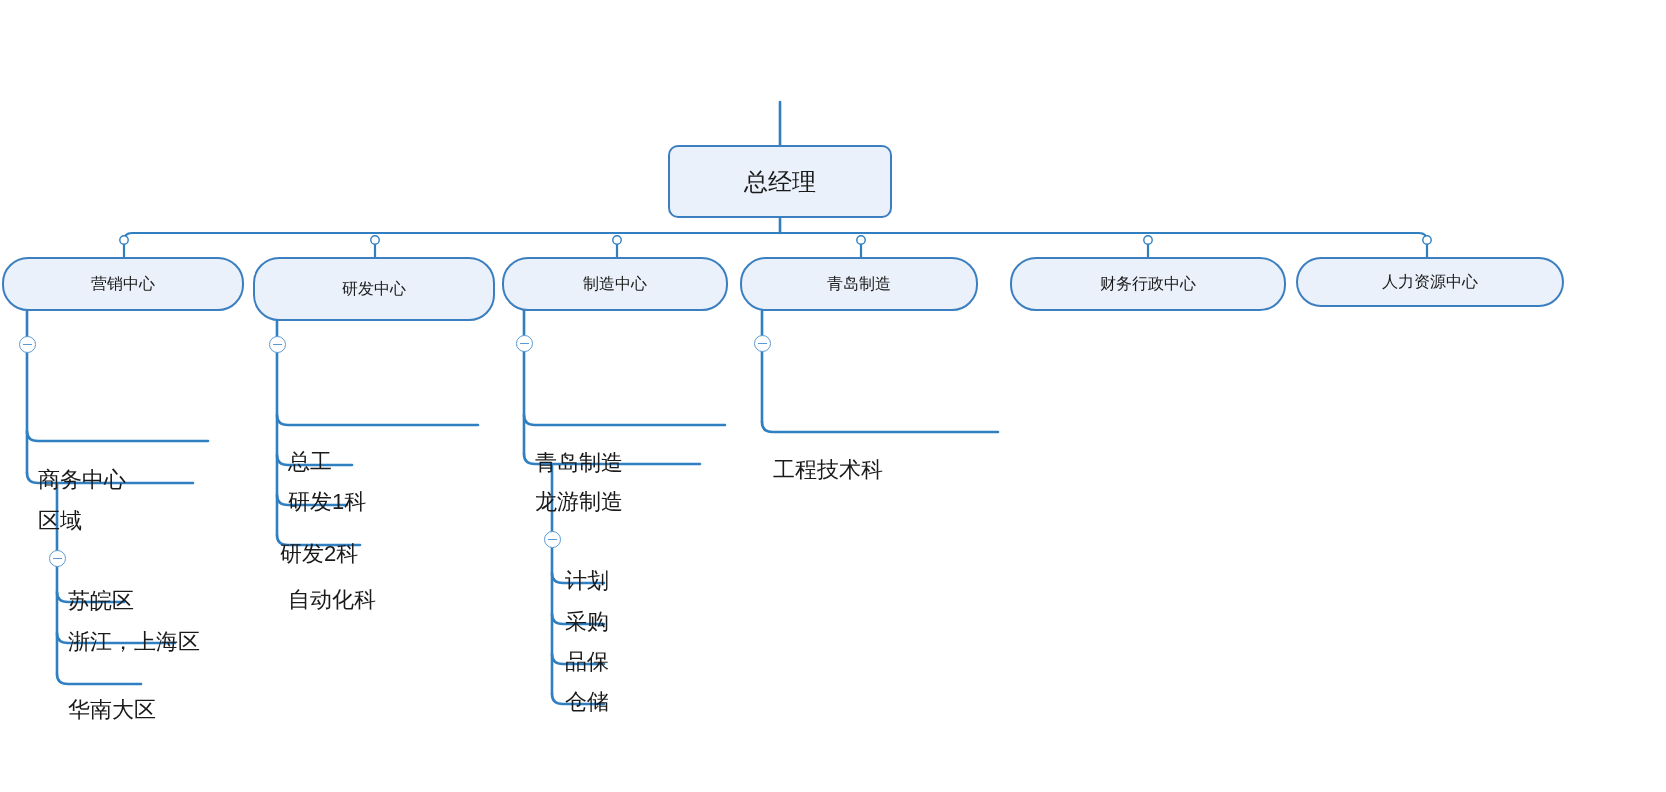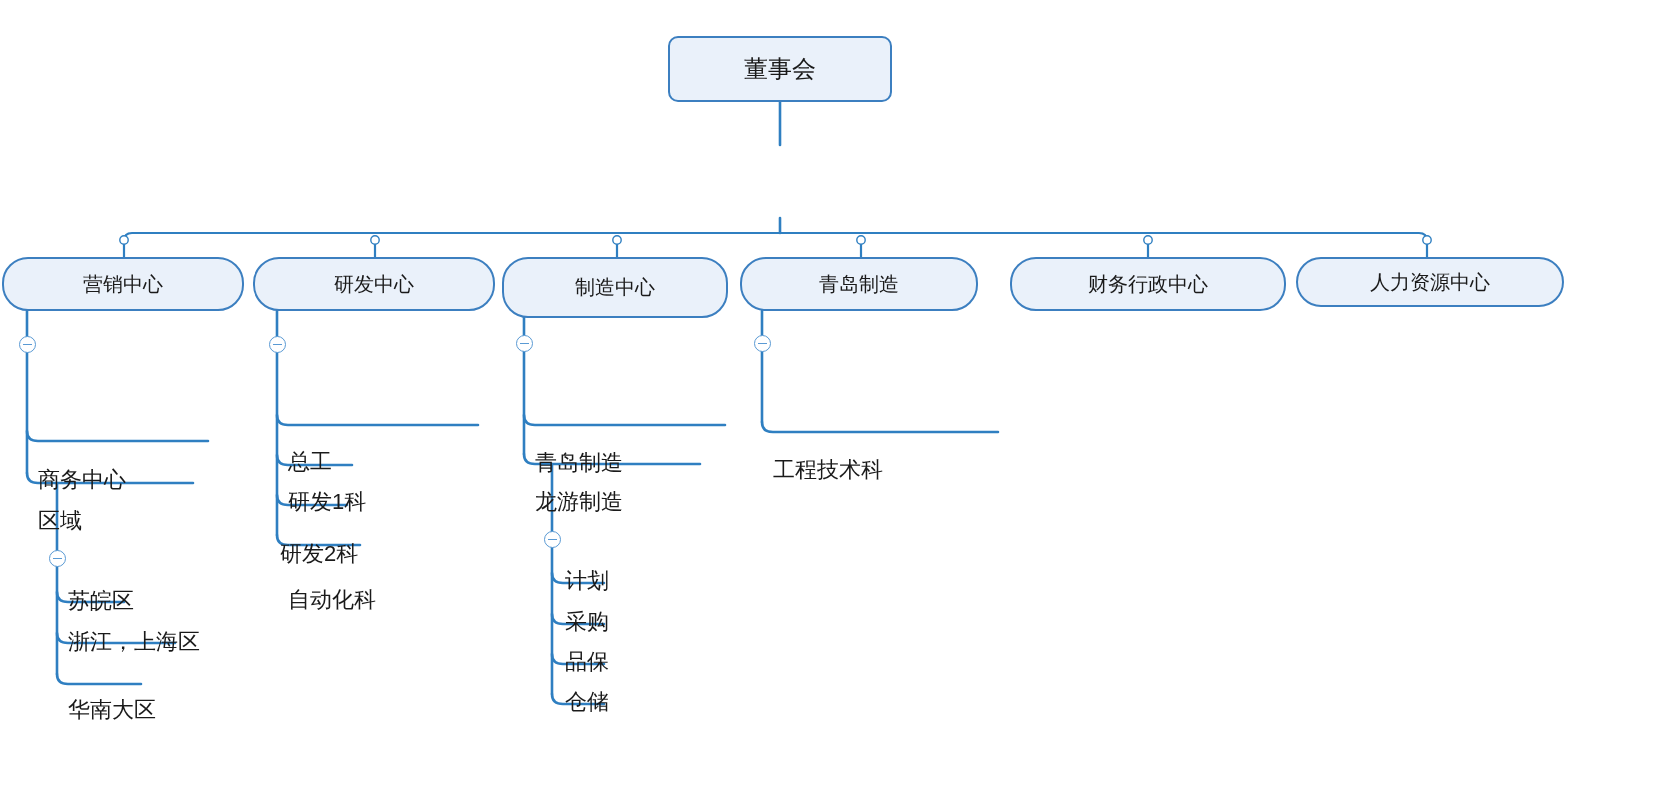--- a/index.html
+++ b/index.html
@@ -4,21 +4,21 @@
 <style>
   html,body{margin:0;padding:0;background:#ffffff;}
   body{width:1666px;height:792px;overflow:hidden;
        font-family:"Liberation Sans","DejaVu Sans",sans-serif;}
   #stage{position:relative;width:1666px;height:792px;background:#fff;}
   svg#wires{position:absolute;left:0;top:0;width:1666px;height:792px;overflow:visible;}
   .node-box{position:absolute;box-sizing:border-box;background:#eaf1fa;
             border:2px solid #3c7fc0;display:flex;align-items:center;
             justify-content:center;color:#1a1a1a;}
   .node-root{border-radius:10px;font-size:24px;}
-  .node-dept{border-radius:26px;font-size:20px;}
+  .node-dept{border-radius:26px;font-size:16px;}
   .leaf{position:absolute;font-size:22px;color:#1a1a1a;white-space:nowrap;
         line-height:1;}
   .collapse{position:absolute;width:17px;height:17px;border-radius:50%;
             background:#fff;border:1.4px solid #5a9ad4;box-sizing:border-box;}
   .collapse i{position:absolute;left:3px;top:7px;width:9px;height:1.6px;
               background:#5a9ad4;display:block;}
 </style>
 </head>
 <body>
 
@@ -57,33 +57,33 @@
       <path d="M 524 454 Q 524 464 535 464 L 700 464" fill="none" stroke="#2f7fc1" stroke-width="2.6" stroke-linecap="round"></path>
       <path d="M 552 464 L 552 694" fill="none" stroke="#2f7fc1" stroke-width="2.6" stroke-linecap="round"></path>
       <path d="M 552 573 Q 552 583 563 583 L 604 583" fill="none" stroke="#2f7fc1" stroke-width="2.6" stroke-linecap="round"></path>
       <path d="M 552 614 Q 552 624 563 624 L 604 624" fill="none" stroke="#2f7fc1" stroke-width="2.6" stroke-linecap="round"></path>
       <path d="M 552 654 Q 552 664 563 664 L 604 664" fill="none" stroke="#2f7fc1" stroke-width="2.6" stroke-linecap="round"></path>
       <path d="M 552 694 Q 552 704 563 704 L 604 704" fill="none" stroke="#2f7fc1" stroke-width="2.6" stroke-linecap="round"></path>
       <path d="M 762 311 L 762 422" fill="none" stroke="#2f7fc1" stroke-width="2.6" stroke-linecap="round"></path>
       <path d="M 762 422 Q 762 432 773 432 L 998 432" fill="none" stroke="#2f7fc1" stroke-width="2.6" stroke-linecap="round"></path>
     </svg>
 
-  <div class="node-box node-root" id="root-box" style="left: 668px; top: 36px; width: 224px; height: 66px;">
-    <span>董事会</span>
+
+  <div class="node-box node-root" id="ceo-box" style="left: 668px; top: 145px; width: 224px; height: 73px;">
+    <span>总经理</span>
   </div>
-
 
   <div id="dept-layer">
       <div class="node-box node-dept" style="left: 2px; top: 257px; width: 242px; height: 54px;">
         <span>营销中心</span>
       </div>
-      <div class="node-box node-dept" style="left: 253px; top: 257px; width: 242px; height: 54px;">
+      <div class="node-box node-dept" style="left: 253px; top: 257px; width: 242px; height: 64px;">
         <span>研发中心</span>
       </div>
-      <div class="node-box node-dept" style="left: 502px; top: 257px; width: 226px; height: 61px;">
+      <div class="node-box node-dept" style="left: 502px; top: 257px; width: 226px; height: 54px;">
         <span>制造中心</span>
       </div>
       <div class="node-box node-dept" style="left: 740px; top: 257px; width: 238px; height: 54px;">
         <span>青岛制造</span>
       </div>
       <div class="node-box node-dept" style="left: 1010px; top: 257px; width: 276px; height: 54px;">
         <span>财务行政中心</span>
       </div>
       <div class="node-box node-dept" style="left: 1296px; top: 257px; width: 268px; height: 50px;">
         <span>人力资源中心</span>

